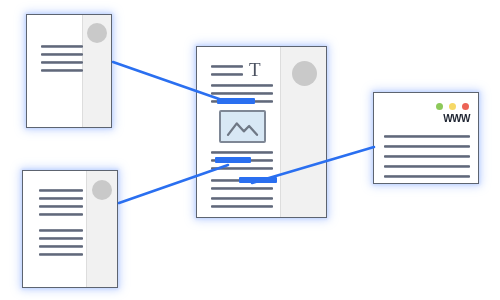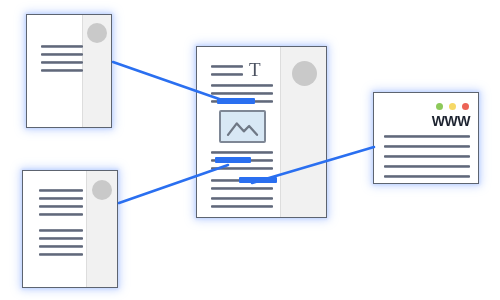--- a/index.html
+++ b/index.html
@@ -95,21 +95,21 @@
     width: 7px;
     height: 7px;
     border-radius: 50%;
     top: 10px;
   }
   #browser .www {
     position: absolute;
     right: 8px;
     top: 20px;
     font-family: "Liberation Sans", sans-serif;
-    font-size: 14px;
+    font-size: 10px;
     font-weight: 700;
     letter-spacing: -0.5px;
     color: #1d2330;
   }
   #browser .tline { height: 3.4px; }
 </style>
 </head>
 <body>
 
 <div id="stage">

